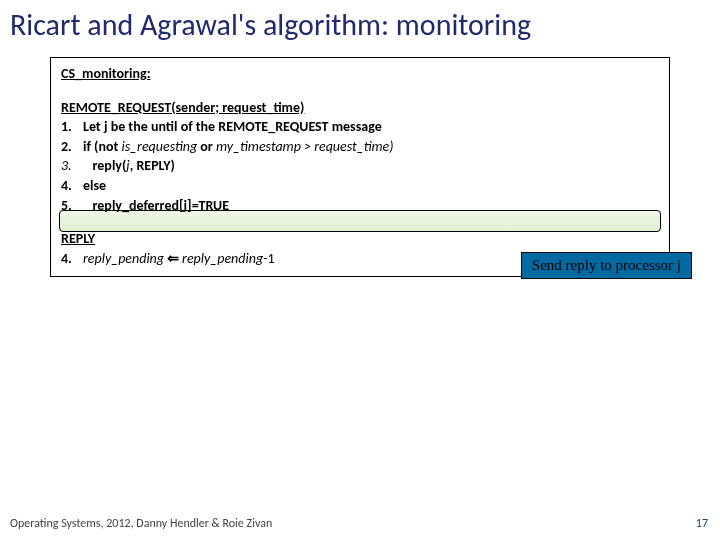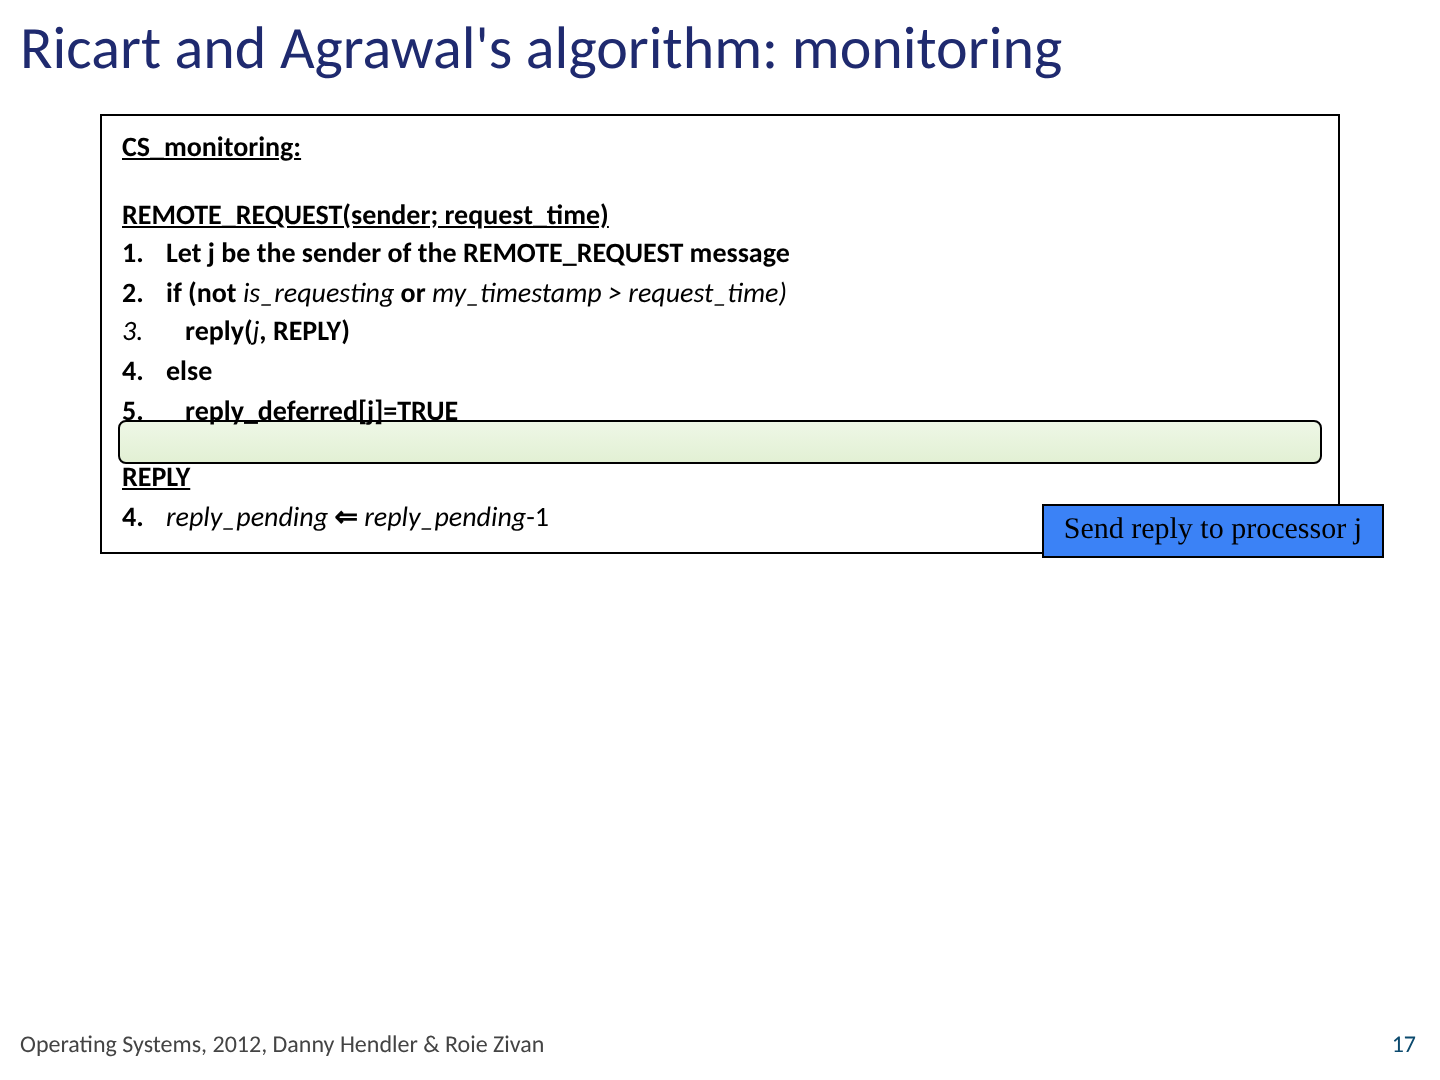--- a/index.html
+++ b/index.html
@@ -12,21 +12,21 @@
   .italic { font-style: italic; }
   .numlist { list-style: none; padding: 0; margin: 0; }
   .numlist li { display: flex; }
   .numlist li .num { width: 22px; flex: 0 0 22px; font-weight: 700; }
   .numlist li .body { flex: 1; }
   .numlist li.italicnum .num { font-style: italic; font-weight: 400; }
   .highlight-wrap { position: absolute; border: 1px solid #000; background: linear-gradient(#eef7e6, #e2f0d4); border-radius: 4px; }
   
   .hl1 { left: 8px; width: calc(100% - 16px); top: 152px; height: 22px; z-index: 0; }
   .algo-content { position: relative; z-index: 1; }
-  .callout { position: absolute; right: 28px; top: 252px; border: 1.5px solid #000; padding: 4px 10px; font-family: Garamond, "Times New Roman", serif; font-size: 15px; background: #3b82f6; }
+  .callout { position: absolute; right: 28px; top: 252px; border: 1.5px solid #000; padding: 4px 10px; font-family: Garamond, "Times New Roman", serif; font-size: 15px; background: #0369a1; }
   .footer { position: absolute; bottom: 10px; left: 10px; right: 12px; display: flex; justify-content: space-between; font-size: 12px; color: #444; }
   .footer .pagenum { color: #0c4a6e; }
 </style>
 </head>
 <body>
 
 <div class="slide">
 
   <h1 class="title">Ricart and Agrawal's algorithm: monitoring</h1>
 
@@ -38,21 +38,21 @@
         <span class="sec-label">CS_monitoring:</span><br>
       </div>
 
       <div style="height:14px"></div>
 
       <div>
         <span class="sec-label">REMOTE_REQUEST(sender; request_time)</span>
         <ol class="numlist">
           <li>
             <span class="num">1.</span>
-            <span class="body bold">Let j be the sender of the REMOTE_REQUEST message</span>
+            <span class="body bold">Let j be the until of the REMOTE_REQUEST message</span>
           </li>
           <li>
             <span class="num">2.</span>
             <span class="body">
               <span class="bold">if (not </span><span class="italic">is_requesting</span><span class="bold"> or </span><span class="italic">my_timestamp &gt; request_time)</span>
             </span>
           </li>
           <li class="italicnum">
             <span class="num">3.</span>
             <span class="body">&nbsp;&nbsp;&nbsp;<span class="bold">reply(</span><span class="italic">j</span><span class="bold">, REPLY)</span></span>

